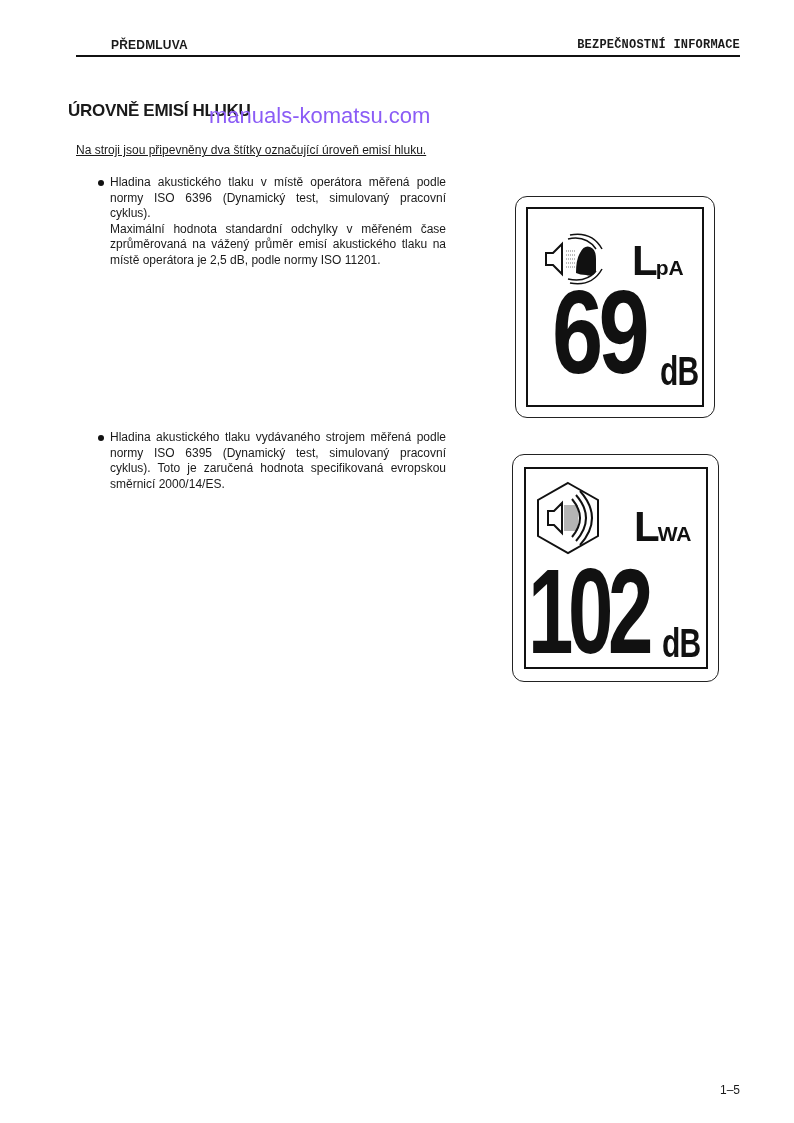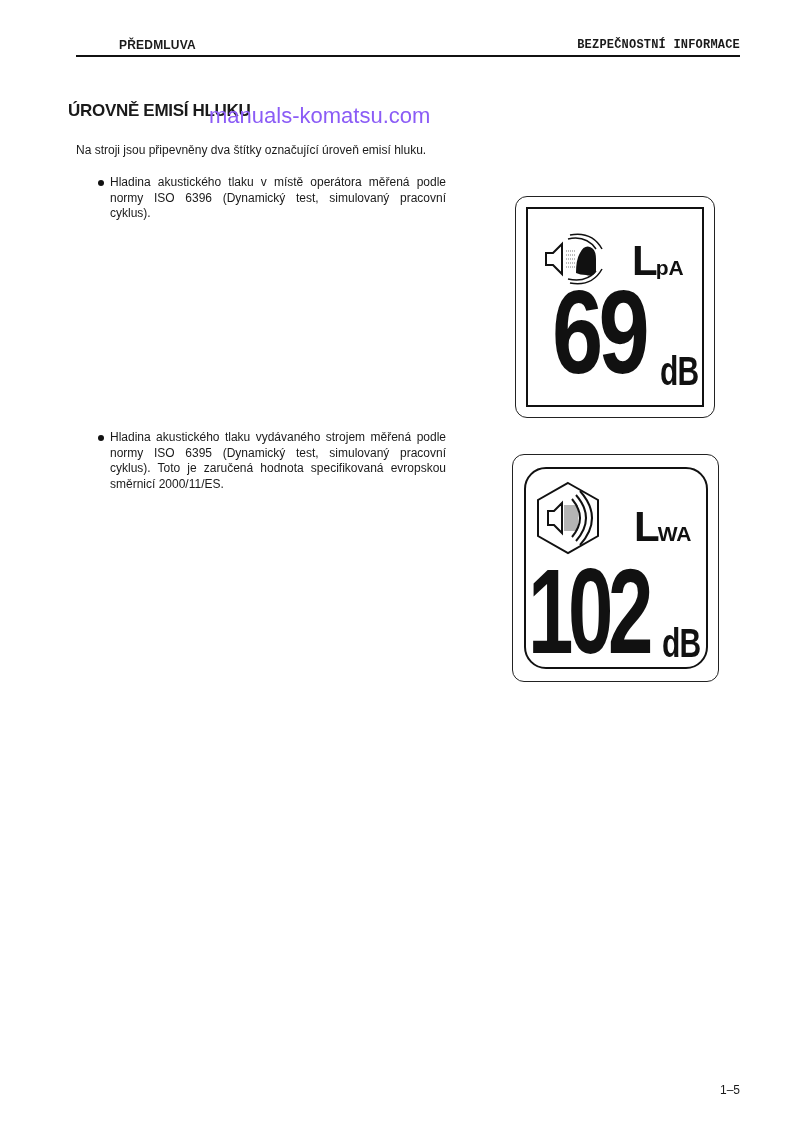--- a/index.html
+++ b/index.html
@@ -1,60 +1,61 @@
 <!DOCTYPE html>
 <html><head>
   <meta charset="utf-8">
   <style>
     html, body { margin: 0; padding: 0; background: #ffffff; }
     body { width: 794px; height: 1123px; position: relative; overflow: hidden;
            font-family: "Liberation Sans", sans-serif; color: #1a1a1a; }
     .hdr { position: absolute; top: 38px; font-size: 12px; font-weight: bold; letter-spacing: 0.2px; }
-    .hdr-left { left: 80px; padding-left: 39px; }
+    .hdr-left { left: 72px; padding-left: 39px; }
     .hdr-right { right: 54px; font-family: Liberation Mono, monospace; }
     .hdr-rule { position: absolute; left: 76px; right: 54px; top: 55px; height: 2px; background: #111; }
     .title { position: absolute; left: 68px; top: 101px; font-size: 17px; font-weight: bold; letter-spacing: -0.3px; }
     .watermark { position: absolute; left: 209px; top: 103px; font-size: 22px; color: #8b5cf6; font-weight: normal; }
-    .intro { position: absolute; left: 76px; top: 143px; font-size: 12px; }
+    .intro { position: absolute; left: 76px; top: 143px; font-size: 12px; text-decoration: underline; }
     .bullet { position: absolute; left: 98px; width: 348px; font-size: 12px; line-height: 15.6px; }
     .bullet .dot { position: absolute; left: 0; top: 5px; width: 6px; height: 6px; border-radius: 50%; background: #111; }
     .bullet p { margin: 0 0 0 12px; text-align: justify; }
     .b1 { top: 175px; }
     .b2 { top: 430px; }
     .label { position: absolute; border: 1.5px solid #222; border-radius: 12px; background: #fff; margin-left: 8px; }
     .label .inner { position: absolute; border: 2px solid #111; }
     .l1 { left: 507px; top: 196px; width: 198px; height: 220px; }
     .l1 .inner { left: 10px; top: 10px; width: 174px; height: 196px; }
     .l2 { left: 504px; top: 454px; width: 205px; height: 226px; }
-    .l2 .inner { left: 11px; top: 12px; width: 180px; height: 198px; border-radius: 22px; }
+    .l2 .inner { left: 11px; top: 12px; width: 180px; height: 198px; }
     .sym { position: absolute; font-weight: bold; color: #111; font-family: "Liberation Sans", sans-serif; }
     .big { position: absolute; font-weight: bold; color: #111; font-family: "Liberation Sans Narrow", "Liberation Sans", sans-serif; transform-origin: left top; }
     .unit { position: absolute; font-weight: bold; color: #111; transform-origin: left top; }
     .pageno { position: absolute; right: 54px; top: 1083px; font-size: 12px; }
     svg { position: absolute; }
   </style>
 </head>
 <body>
 
 <div class="hdr hdr-left">PŘEDMLUVA</div>
 <div class="hdr hdr-right">BEZPEČNOSTNÍ INFORMACE</div>
 <div class="hdr-rule"></div>
 
 <div class="title">ÚROVNĚ EMISÍ HLUKU</div>
 <div class="watermark">manuals-komatsu.com</div>
 <div class="intro">Na stroji jsou připevněny dva štítky označující úroveň emisí hluku.</div>
 
 <div class="bullet b1">
   <span class="dot"></span>
   <p>Hladina akustického tlaku v místě operátora měřená podle normy ISO 6396 (Dynamický test, simulovaný pracovní cyklus).</p>
+  <p>Maximální hodnota standardní odchylky v měřeném čase zprůměrovaná na vážený průměr emisí akustického tlaku na místě operátora je 2,5 dB, podle normy ISO 11201.</p>
 </div>
 
 <div class="bullet b2">
   <span class="dot"></span>
-  <p>Hladina akustického tlaku vydávaného strojem měřená podle normy ISO 6395 (Dynamický test, simulovaný pracovní cyklus). Toto je zaručená hodnota specifikovaná evropskou směrnicí 2000/11/ES.</p>
+  <p>Hladina akustického tlaku vydávaného strojem měřená podle normy ISO 6395 (Dynamický test, simulovaný pracovní cyklus). Toto je zaručená hodnota specifikovaná evropskou směrnicí 2000/14/ES.</p>
 </div>
 
 <div class="label l1">
   <div class="inner">
     <svg style="left:14px;top:22px;" width="62" height="56" viewBox="0 0 62 56">
       <path d="M4 22 h7 l9 -9 v30 l-9 -9 h-7 z" fill="#fff" stroke="#111" stroke-width="2"></path>
       <g stroke="#555" stroke-width="0.8" stroke-dasharray="1 1">
         <line x1="24" y1="20" x2="34" y2="20"></line>
           <line x1="24" y1="24" x2="34" y2="24"></line>
         <line x1="24" y1="28" x2="34" y2="28"></line>

